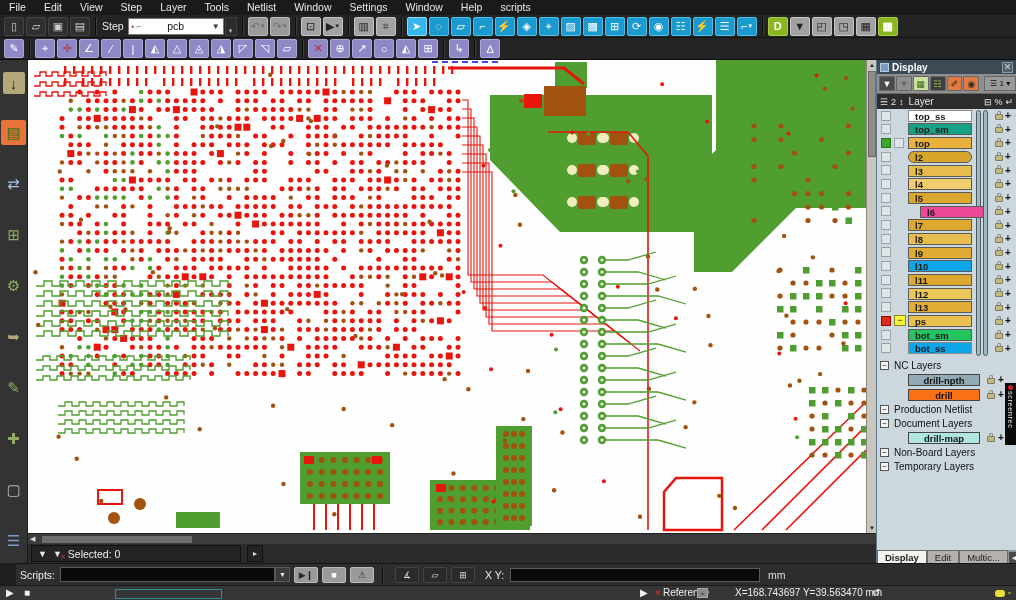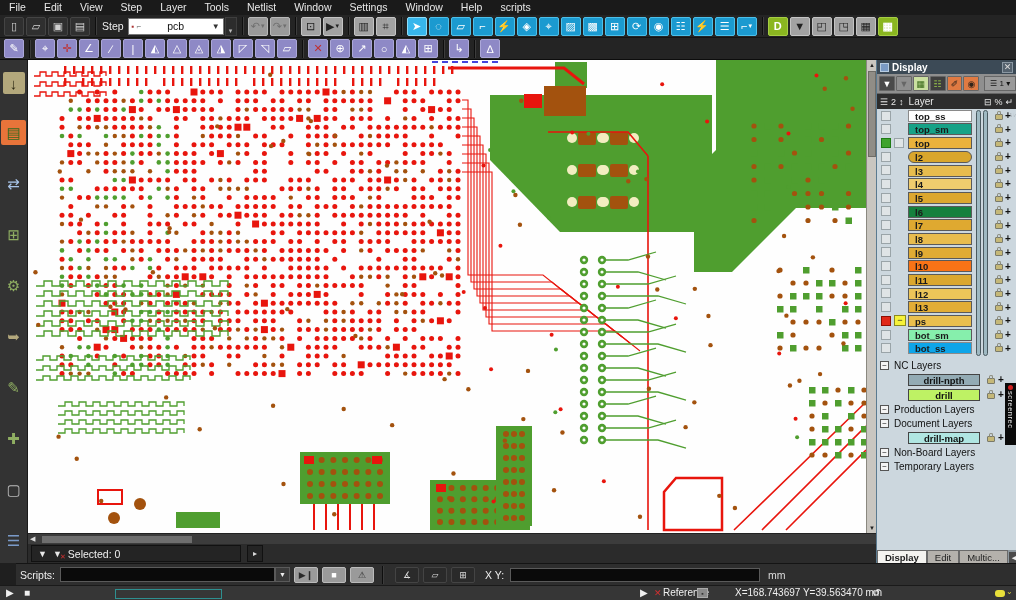--- a/index.html
+++ b/index.html
@@ -2051,21 +2051,21 @@
         <span class="plus">+</span>
       </div>
       <div class="lrow">
         <span class="ind"></span>
         <span class="chip" style="background: rgb(220, 167, 47);">l5</span>
         <span class="lock"></span>
         <span class="plus">+</span>
       </div>
       <div class="lrow">
         <span class="ind"></span>
-        <span class="chip" style="background: #15803d;">l6</span>
+        <span class="chip" style="background: #ec4899; margin-left: 12px;">l6</span>
         <span class="lock"></span>
         <span class="plus">+</span>
       </div>
       <div class="lrow">
         <span class="ind"></span>
         <span class="chip" style="background: rgb(223, 169, 48);">l7</span>
         <span class="lock"></span>
         <span class="plus">+</span>
       </div>
       <div class="lrow">
@@ -2075,21 +2075,21 @@
         <span class="plus">+</span>
       </div>
       <div class="lrow">
         <span class="ind"></span>
         <span class="chip" style="background: rgb(224, 171, 51);">l9</span>
         <span class="lock"></span>
         <span class="plus">+</span>
       </div>
       <div class="lrow">
         <span class="ind"></span>
-        <span class="chip" style="background: #f97316;">l10</span>
+        <span class="chip" style="background: #0ea5e9;">l10</span>
         <span class="lock"></span>
         <span class="plus">+</span>
       </div>
       <div class="lrow">
         <span class="ind"></span>
         <span class="chip" style="background: rgb(219, 167, 46);">l11</span>
         <span class="lock"></span>
         <span class="plus">+</span>
       </div>
       <div class="lrow">
@@ -2106,21 +2106,21 @@
       </div>
       <div class="lrow">
         <span class="ind r"></span>
         <span class="minusbox">−</span>
         <span class="chip" style="background: rgb(234, 191, 77);">ps</span>
         <span class="lock"></span>
         <span class="plus">+</span>
       </div>
       <div class="lrow">
         <span class="ind"></span>
-        <span class="chip" style="background: #86efac;">bot_sm</span>
+        <span class="chip" style="background: #22c55e;">bot_sm</span>
         <span class="lock"></span>
         <span class="plus">+</span>
       </div>
       <div class="lrow">
         <span class="ind"></span>
         <span class="chip" style="background: #0ea5e9; border-color: rgb(138, 138, 138);">bot_ss</span>
         <span class="lock"></span>
         <span class="plus">+</span>
       </div>
     </div>
@@ -2128,27 +2128,27 @@
       <div class="sec-head">
         <span class="sec-box">−</span>
         <span class="sec-label">NC Layers</span>
       </div>
       <div class="sec-row">
         <span class="sec-chip" style="background: rgb(147, 171, 180);">drill-npth</span>
         <span class="lock"></span>
         <span class="plus">+</span>
       </div>
       <div class="sec-row">
-        <span class="sec-chip" style="background: #bef264;">drill</span>
+        <span class="sec-chip" style="background: #f97316;">drill</span>
         <span class="lock"></span>
         <span class="plus">+</span>
       </div>
       <div class="sec-head">
         <span class="sec-box">−</span>
-        <span class="sec-label">Production Layers</span>
+        <span class="sec-label">Production Netlist</span>
       </div>
       <div class="sec-head">
         <span class="sec-box">−</span>
         <span class="sec-label">Document Layers</span>
       </div>
       <div class="sec-row">
         <span class="sec-chip" style="background: rgb(176, 230, 226);">drill-map</span>
         <span class="lock"></span>
         <span class="plus">+</span>
       </div>

